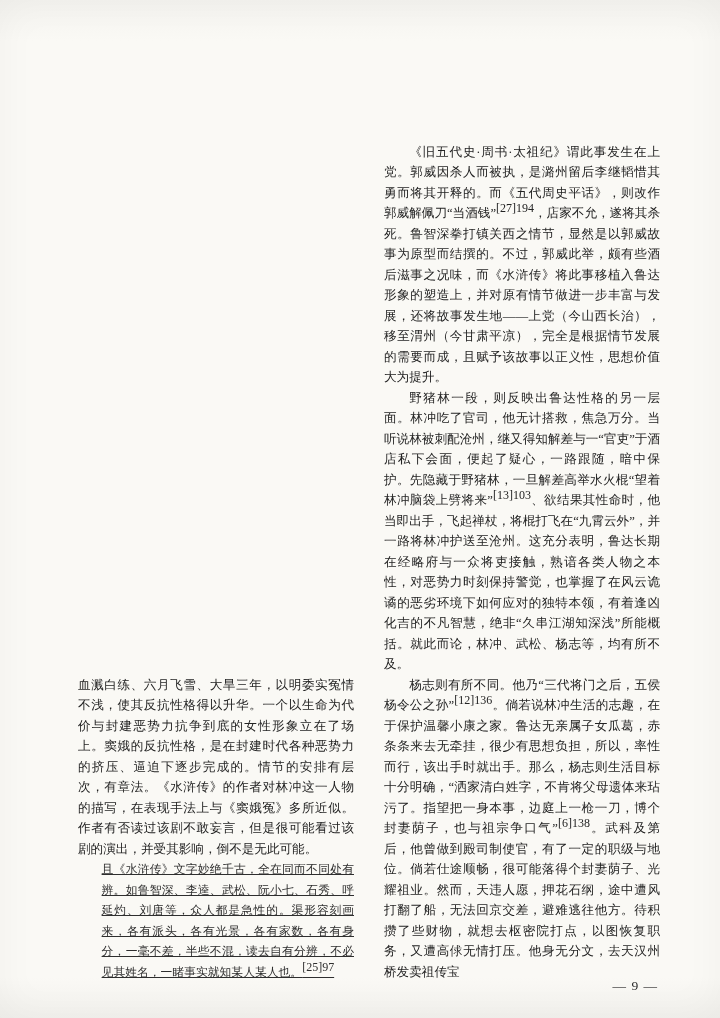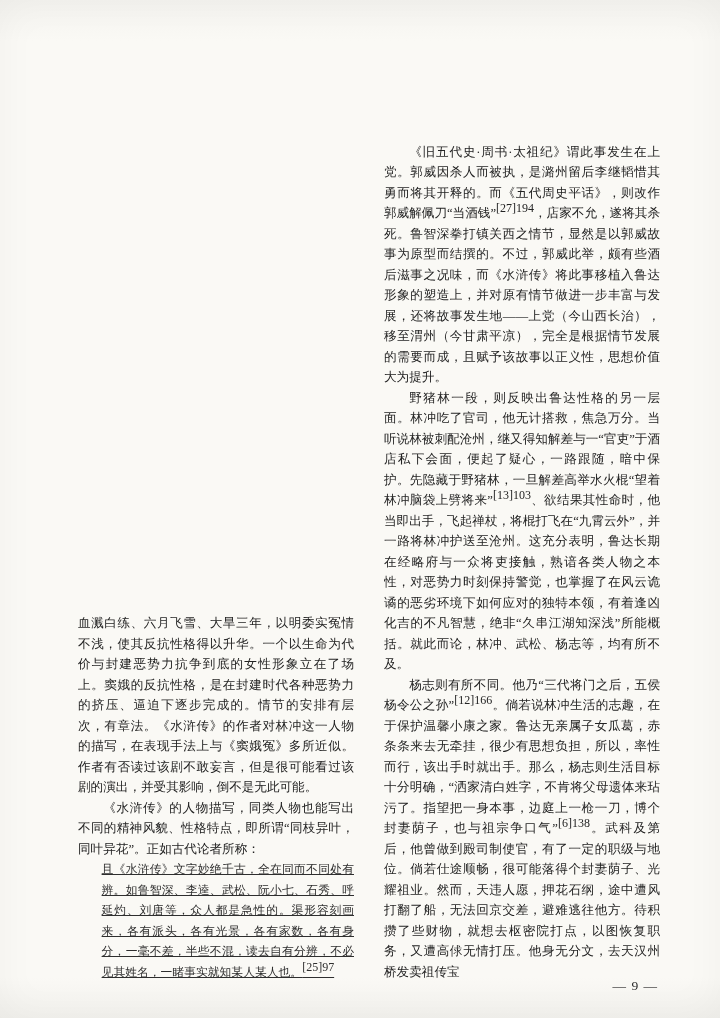--- a/index.html
+++ b/index.html
@@ -68,26 +68,25 @@
   }
 </style>
 </head>
 <body>
 
 <div class="page">
   <div class="text-block">
 
     <div class="column">
       <p class="body noindent">血溅白练、六月飞雪、大旱三年，以明委实冤情不浅，使其反抗性格得以升华。一个以生命为代价与封建恶势力抗争到底的女性形象立在了场上。窦娥的反抗性格，是在封建时代各种恶势力的挤压、逼迫下逐步完成的。情节的安排有层次，有章法。《水浒传》的作者对林冲这一人物的描写，在表现手法上与《窦娥冤》多所近似。作者有否读过该剧不敢妄言，但是很可能看过该剧的演出，并受其影响，倒不是无此可能。</p>
-      <p class="body">《水浒传》的人物描写，同类人物也能写出不同的精神风貌、性格特点，即所谓“同枝异叶，同叶异花”。正如古代论者所称：</p>
       <blockquote class="quote">且《水浒传》文字妙绝千古，全在同而不同处有辨。如鲁智深、李逵、武松、阮小七、石秀、呼延灼、刘唐等，众人都是急性的。渠形容刻画来，各有派头，各有光景，各有家数，各有身分，一毫不差，半些不混，读去自有分辨，不必见其姓名，一睹事实就知某人某人也。<sup>[25]97</sup></blockquote>
     </div>
 
     <div class="column">
       <p class="body">《旧五代史·周书·太祖纪》谓此事发生在上党。郭威因杀人而被执，是潞州留后李继韬惜其勇而将其开释的。而《五代周史平话》，则改作郭威解佩刀“当酒钱”<sup>[27]194</sup>，店家不允，遂将其杀死。鲁智深拳打镇关西之情节，显然是以郭威故事为原型而结撰的。不过，郭威此举，颇有些酒后滋事之况味，而《水浒传》将此事移植入鲁达形象的塑造上，并对原有情节做进一步丰富与发展，还将故事发生地——上党（今山西长治），移至渭州（今甘肃平凉），完全是根据情节发展的需要而成，且赋予该故事以正义性，思想价值大为提升。</p>
       <p class="body">野猪林一段，则反映出鲁达性格的另一层面。林冲吃了官司，他无计搭救，焦急万分。当听说林被刺配沧州，继又得知解差与一“官吏”于酒店私下会面，便起了疑心，一路跟随，暗中保护。先隐藏于野猪林，一旦解差高举水火棍“望着林冲脑袋上劈将来”<sup>[13]103</sup>、欲结果其性命时，他当即出手，飞起禅杖，将棍打飞在“九霄云外”，并一路将林冲护送至沧州。这充分表明，鲁达长期在经略府与一众将吏接触，熟谙各类人物之本性，对恶势力时刻保持警觉，也掌握了在风云诡谲的恶劣环境下如何应对的独特本领，有着逢凶化吉的不凡智慧，绝非“久串江湖知深浅”所能概括。就此而论，林冲、武松、杨志等，均有所不及。</p>
-      <p class="body">杨志则有所不同。他乃“三代将门之后，五侯杨令公之孙”<sup>[12]166</sup>。倘若说林冲生活的志趣，在于保护温馨小康之家。鲁达无亲属子女瓜葛，赤条条来去无牵挂，很少有思想负担，所以，率性而行，该出手时就出手。那么，杨志则生活目标十分明确，“洒家清白姓字，不肯将父母遗体来玷污了。指望把一身本事，边庭上一枪一刀，博个封妻荫子，也与祖宗争口气”<sup>[6]138</sup>。武科及第后，他曾做到殿司制使官，有了一定的职级与地位。倘若仕途顺畅，很可能落得个封妻荫子、光耀祖业。然而，天违人愿，押花石纲，途中遭风打翻了船，无法回京交差，避难逃往他方。待积攒了些财物，就想去枢密院打点，以图恢复职务，又遭高俅无情打压。他身无分文，去天汉州桥发卖祖传宝</p>
+      <p class="body">杨志则有所不同。他乃“三代将门之后，五侯杨令公之孙”<sup>[12]136</sup>。倘若说林冲生活的志趣，在于保护温馨小康之家。鲁达无亲属子女瓜葛，赤条条来去无牵挂，很少有思想负担，所以，率性而行，该出手时就出手。那么，杨志则生活目标十分明确，“洒家清白姓字，不肯将父母遗体来玷污了。指望把一身本事，边庭上一枪一刀，博个封妻荫子，也与祖宗争口气”<sup>[6]138</sup>。武科及第后，他曾做到殿司制使官，有了一定的职级与地位。倘若仕途顺畅，很可能落得个封妻荫子、光耀祖业。然而，天违人愿，押花石纲，途中遭风打翻了船，无法回京交差，避难逃往他方。待积攒了些财物，就想去枢密院打点，以图恢复职务，又遭高俅无情打压。他身无分文，去天汉州桥发卖祖传宝</p>
     </div>
 
   </div>
 
   <div class="page-number">— 9 —</div>
 </div>
 
 </body></html>

